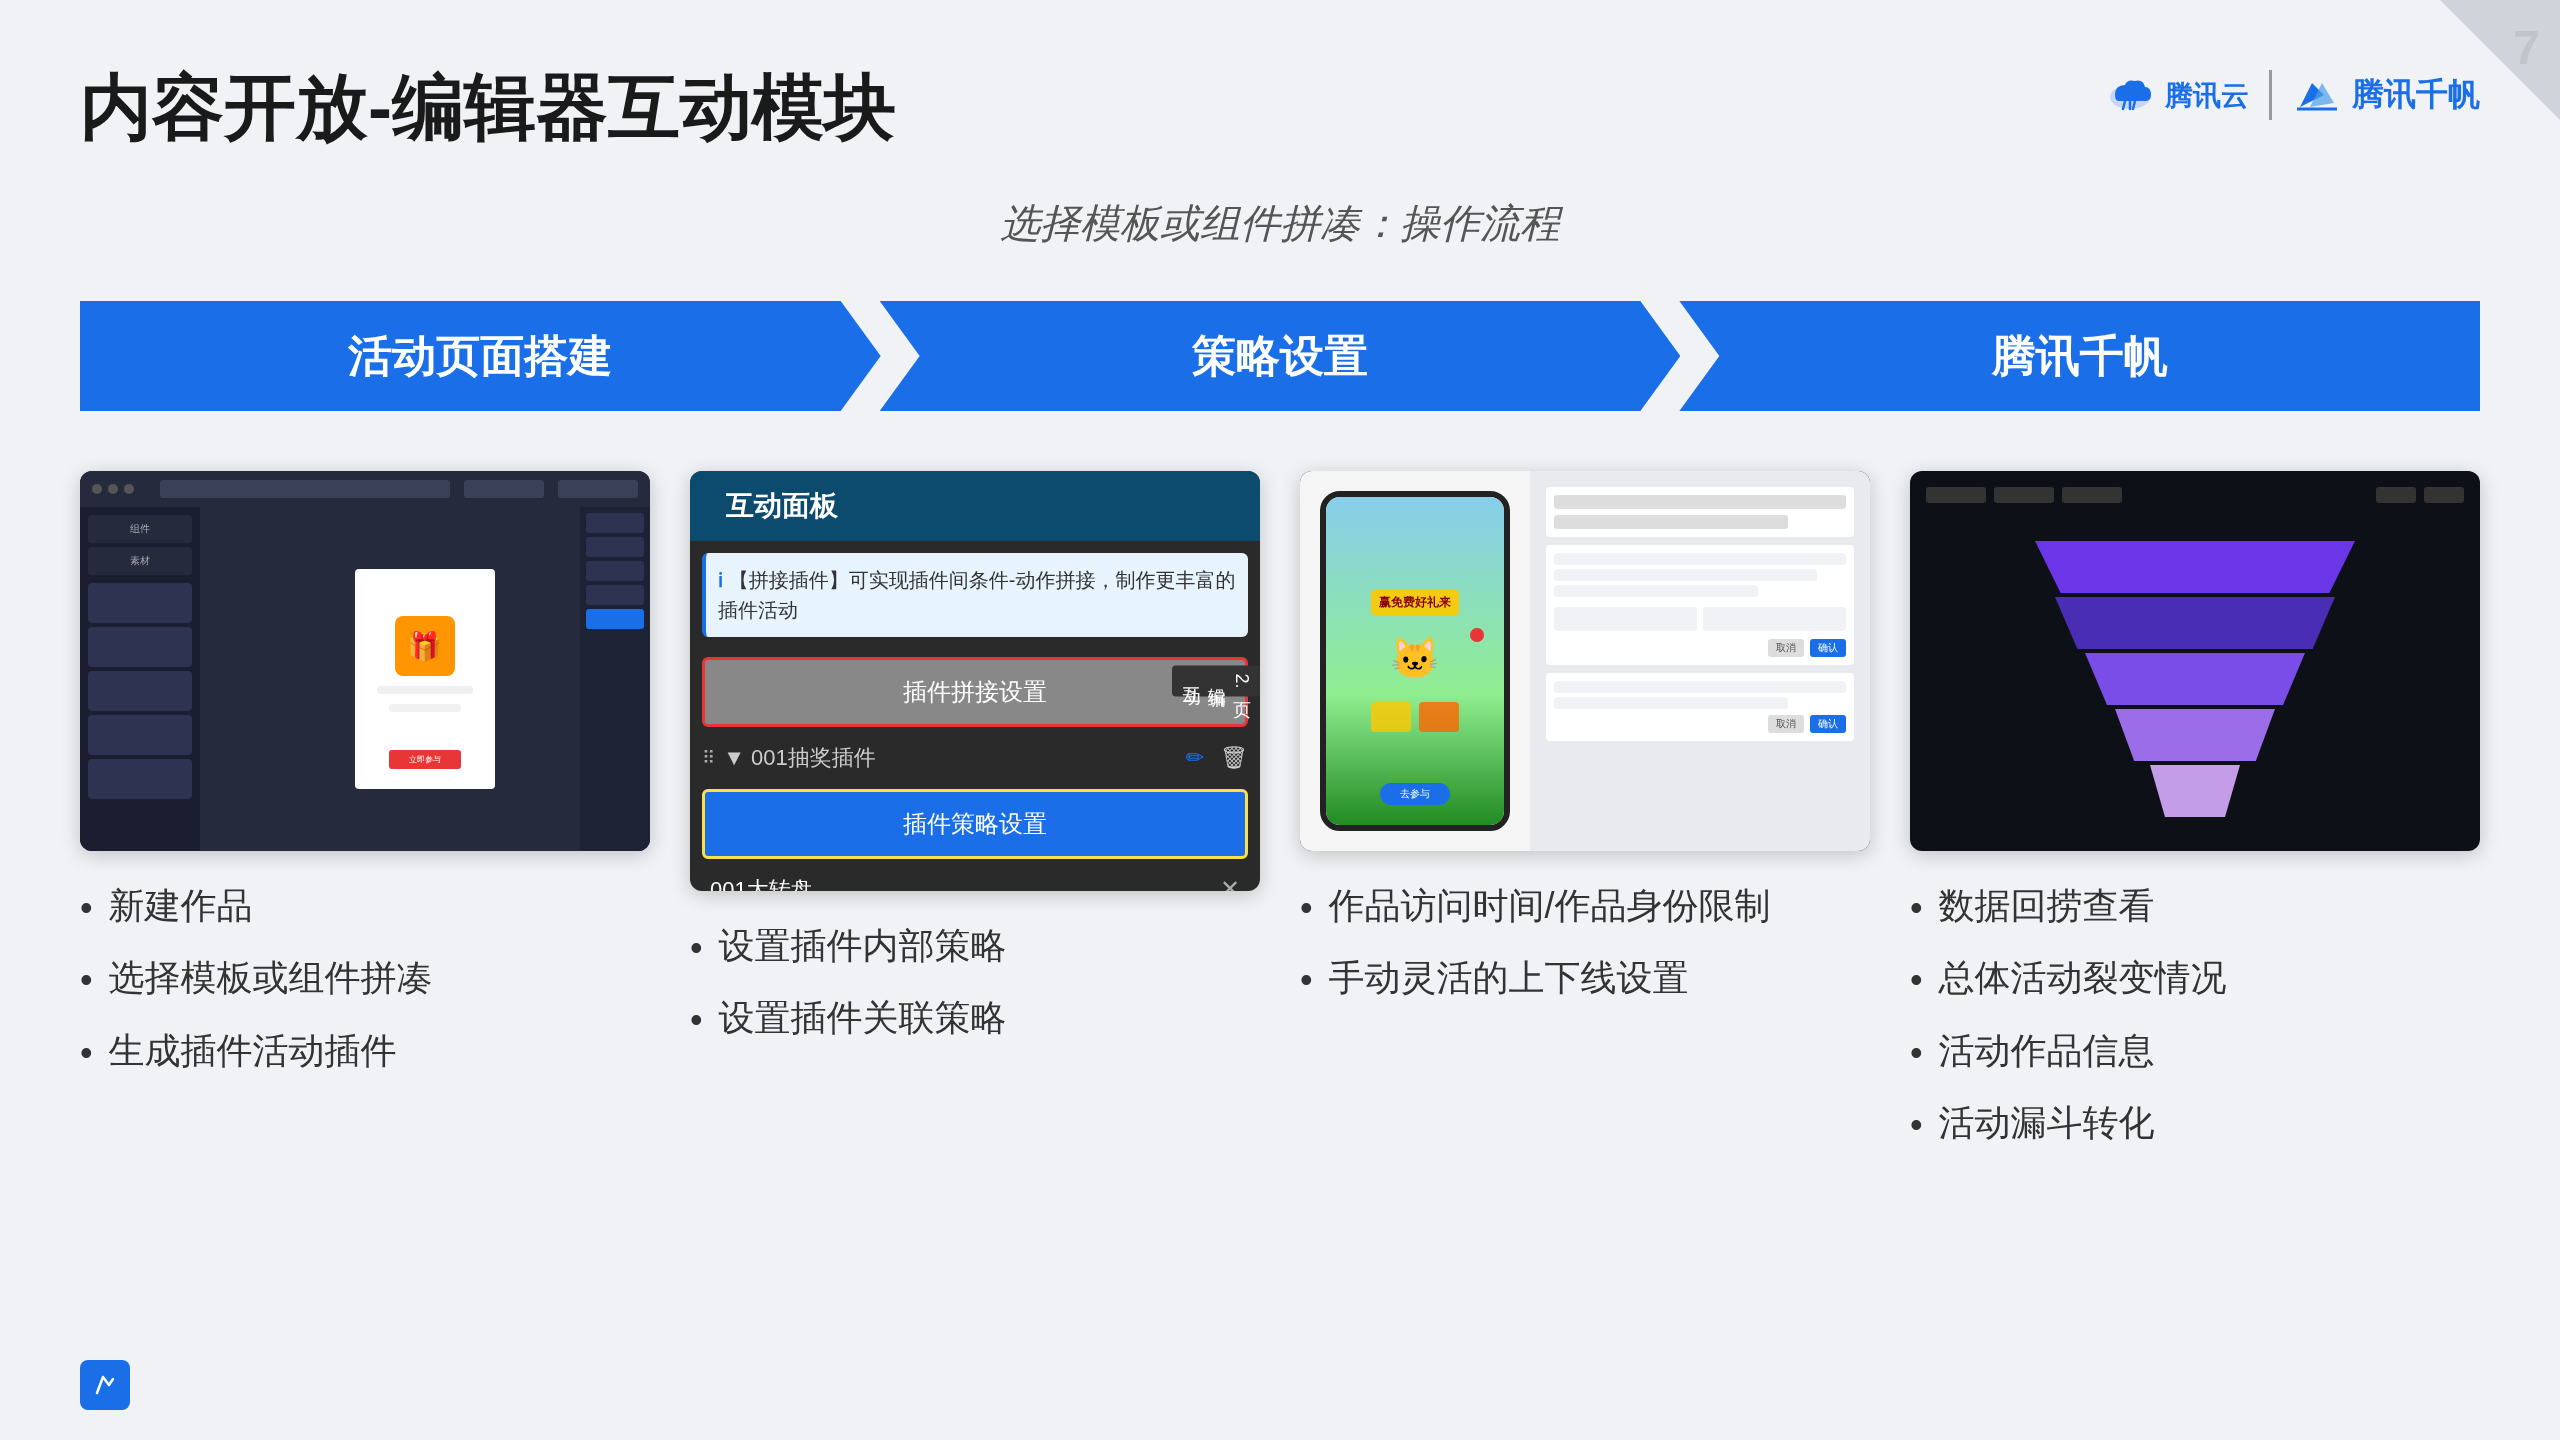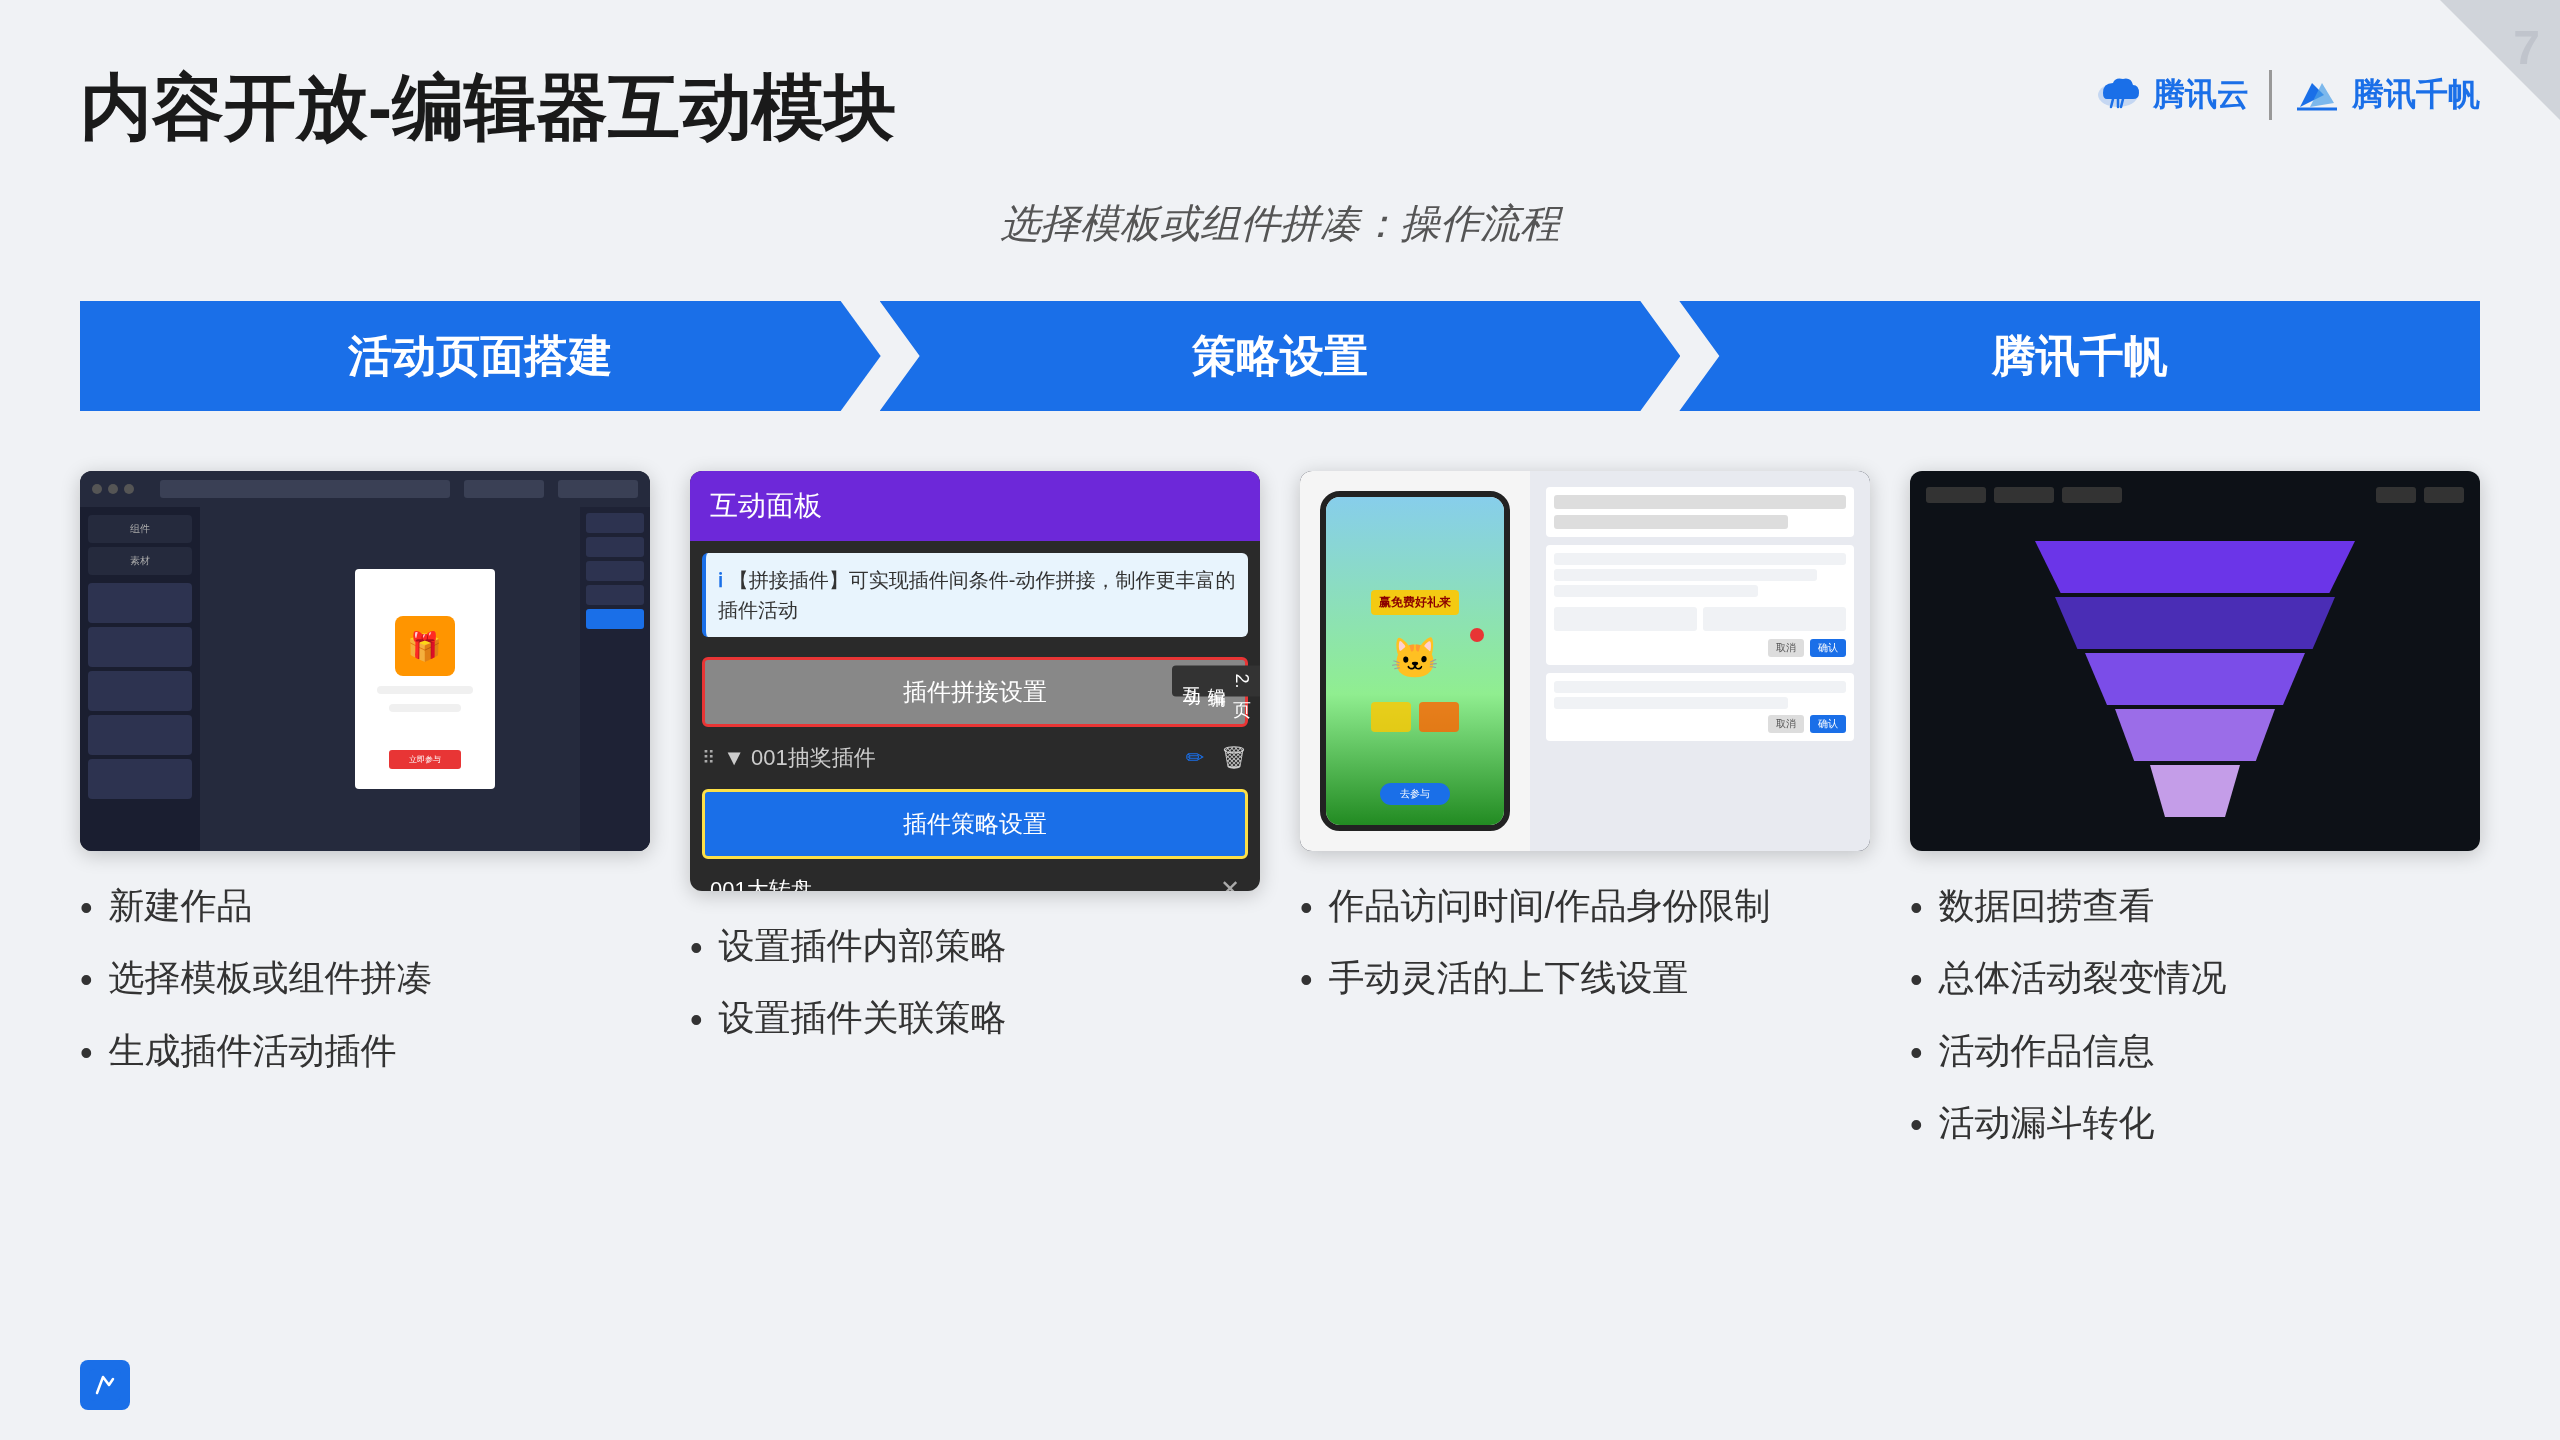--- a/index.html
+++ b/index.html
@@ -52,23 +52,23 @@
       color: #1a1a1a;
     }
     .logo-area {
       display: flex;
       align-items: center;
       gap: 20px;
       margin-top: 10px;
     }
     .logo-tencent-cloud {
       display: flex;
-      align-items: flex-start;
+      align-items: flex-end;
       gap: 10px;
-      font-size: 32px;
+      font-size: 28px;
       color: #1a6fe8;
       font-weight: bold;
     }
     .logo-qianfan {
       display: flex;
       align-items: center;
       gap: 10px;
       font-size: 32px;
       color: #1a6fe8;
       font-weight: bold;
@@ -213,25 +213,25 @@
 
     
     .screenshot-2 {
       background: #2a2a2a;
       display: flex;
       flex-direction: column;
       border-radius: 12px;
       overflow: hidden;
     }
     .panel-title {
-      background: #6d28d9;
-      padding: 16px 20px;
+      background: #0c4a6e;
+      padding: 16px 36px;
       font-size: 28px;
       color: #fff;
-      font-weight: normal;
+      font-weight: bold;
     }
     .panel-info {
       background: #e8f4fd;
       margin: 12px;
       padding: 12px;
       border-radius: 6px;
       border-left: 4px solid #1a6fe8;
       font-size: 20px;
       color: #333;
       line-height: 1.5;

